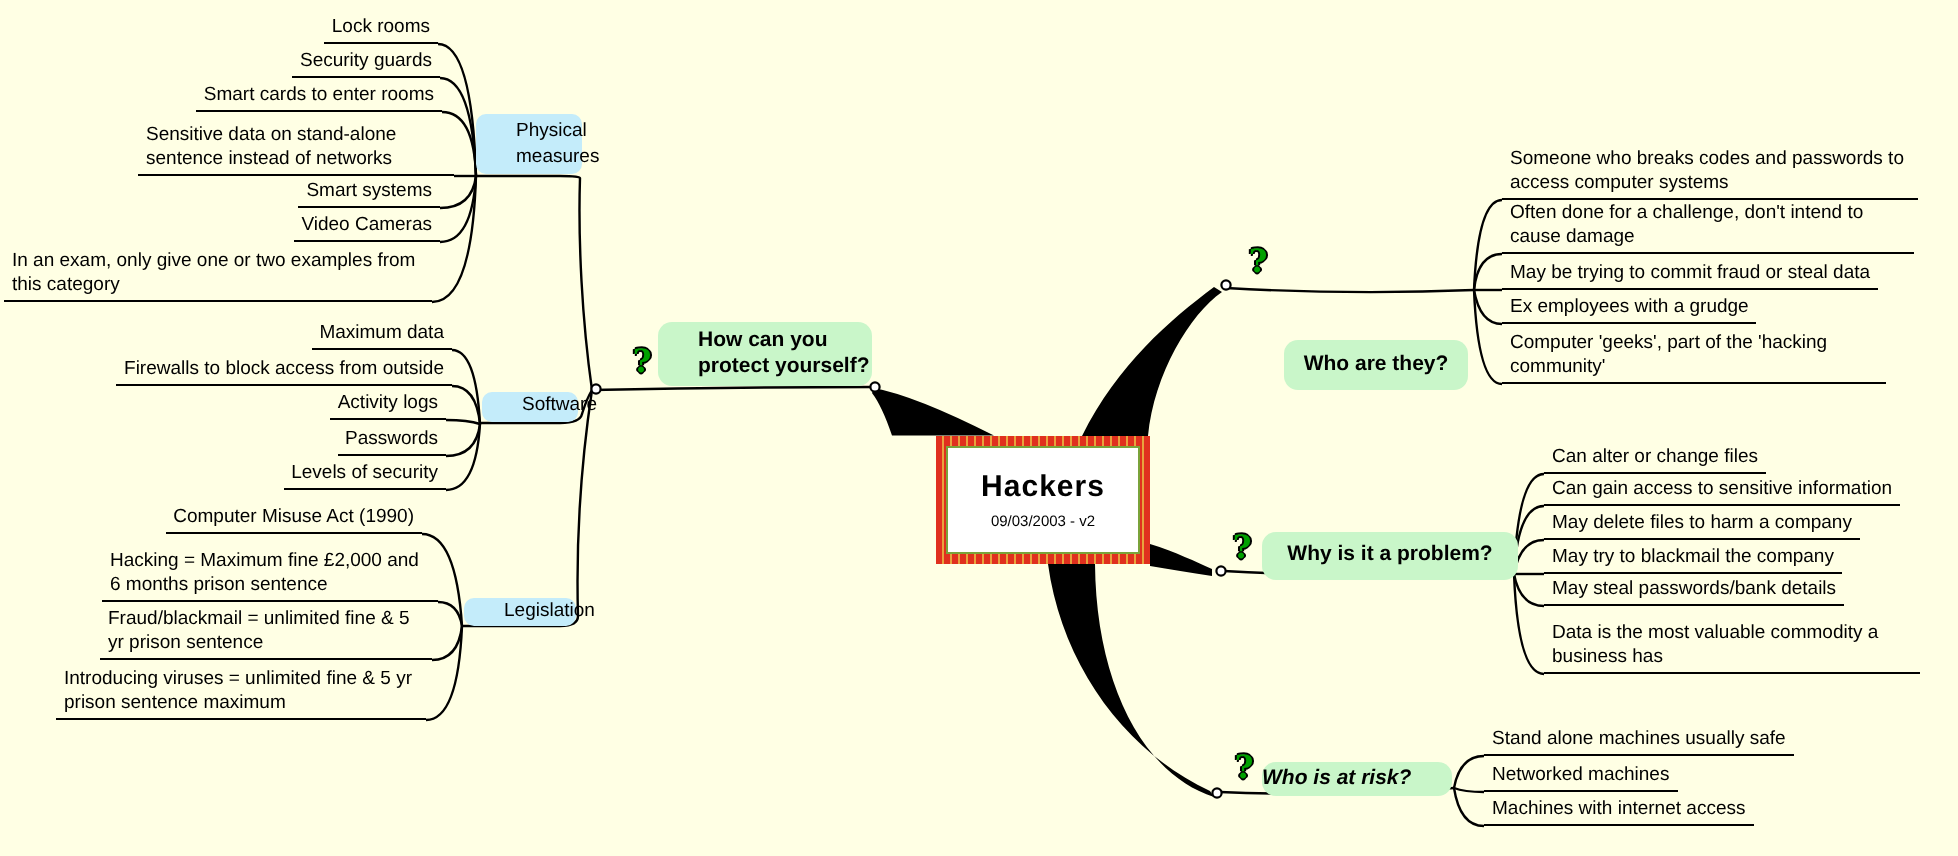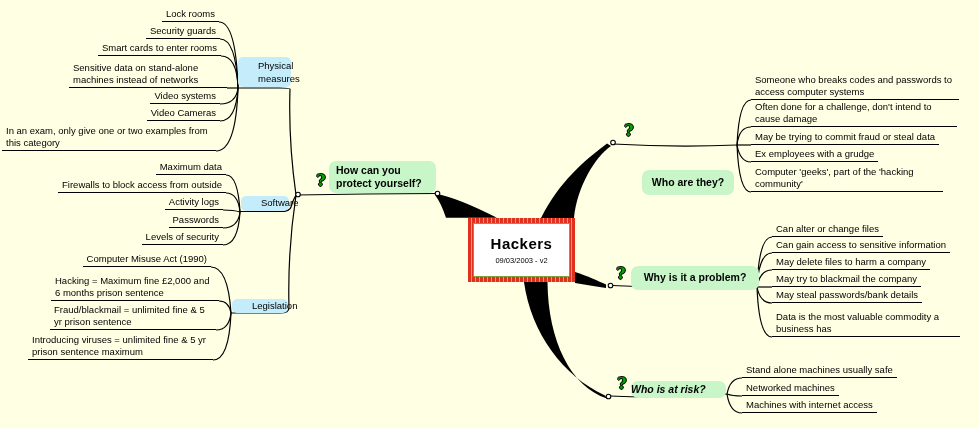--- a/index.html
+++ b/index.html
@@ -47,21 +47,21 @@
     box-sizing:border-box; padding:5px;
     background:repeating-linear-gradient(90deg, var(--center_border) 0 3px, var(--center_dot) 3px 4px);
   }
   .center-inner{
     width:100%; height:100%; box-sizing:border-box;
     background:#fff; border:1px solid var(--center_inner_border);
     display:flex; flex-direction:column; align-items:center; justify-content:center;
   }
   .center-title{font-weight:bold; font-size:15px; letter-spacing:.5px;}
   .center-sub{font-size:7.5px; margin-top:4px;}
-  .b-protect{left:329px; top:161px; width:107px; height:32px; padding:3px 0 0 7px;}
+  .b-protect{left:329px; top:161px; width:107px; height:32px; padding:3px 0 0 20px;}
   .b-who{left:642px; top:122px; width:92px; height:25px; line-height:25px; text-align:center;margin-top:48px;}
   .b-why{left:631px; top:266px; width:128px; height:24px; line-height:23px; text-align:center;}
   .b-risk{left:631px; top:381px; width:95px; height:17px; line-height:16px; text-align:left; font-size:10.5px;font-style:italic;}
   .n-physical{left:238px; top:57px; width:53px; height:30px; padding-top:2px;}
   .n-software{left:241px; top:196px; width:48px; height:15px; line-height:14px;}
   .n-legislation{left:232px; top:299px; width:56px; height:14px; line-height:13px;}
 </style>
 </head>
 <body>
 
@@ -148,22 +148,22 @@
   <span class="qicon" style="left:615px;top:374px;">?</span>
   <div class="bubble b-risk">Who is at risk?</div>
 
   <div class="subnode n-physical">Physical measures</div>
   <div class="subnode n-software">Software</div>
   <div class="subnode n-legislation">Legislation</div>
 
   <div class="leaf nw" style="top:8px;right:760px;">Lock rooms</div>
   <div class="leaf nw" style="top:25px;right:759px;">Security guards</div>
   <div class="leaf nw" style="top:42px;right:758px;">Smart cards to enter rooms</div>
-  <div class="leaf" style="top:62px;right:752px;width:150px;">Sensitive data on stand-alone machines instead of networks</div>
-  <div class="leaf nw" style="top:90px;right:759px;">Video systems</div>
+  <div class="leaf" style="top:62px;right:752px;width:150px;">Sensitive data on stand-alone sentence instead of networks</div>
+  <div class="leaf nw" style="top:90px;right:759px;">Smart systems</div>
   <div class="leaf nw" style="top:107px;right:759px;">Video Cameras</div>
   <div class="leaf" style="top:125px;right:763px;width:206px;">In an exam, only give one or two examples from this category</div>
 
   <div class="leaf nw" style="top:161px;right:753px;">Maximum data</div>
   <div class="leaf nw" style="top:179px;right:753px;">Firewalls to block access from outside</div>
   <div class="leaf nw" style="top:196px;right:756px;">Activity logs</div>
   <div class="leaf nw" style="top:214px;right:756px;">Passwords</div>
   <div class="leaf nw" style="top:231px;right:756px;">Levels of security</div>
 
   <div class="leaf nw" style="top:253px;right:768px;">Computer Misuse Act (1990)</div>

